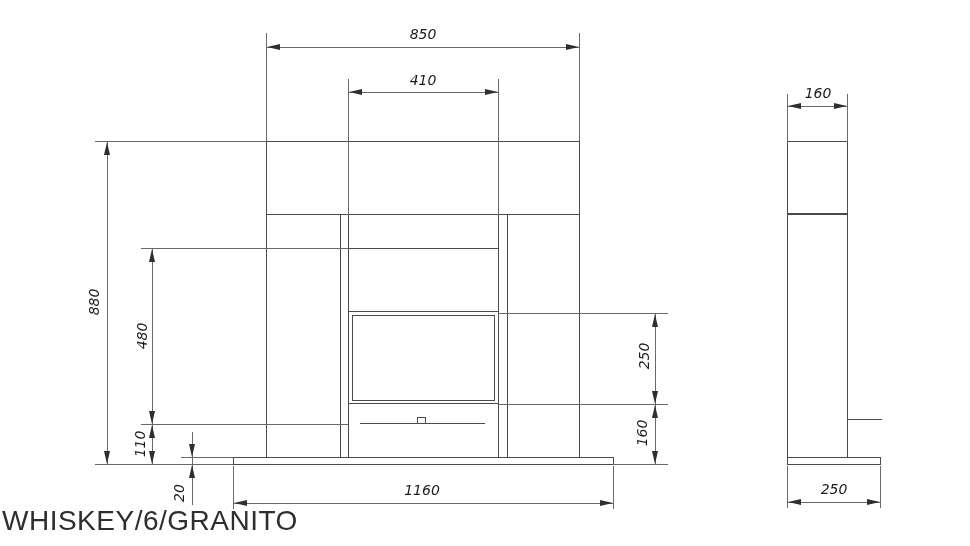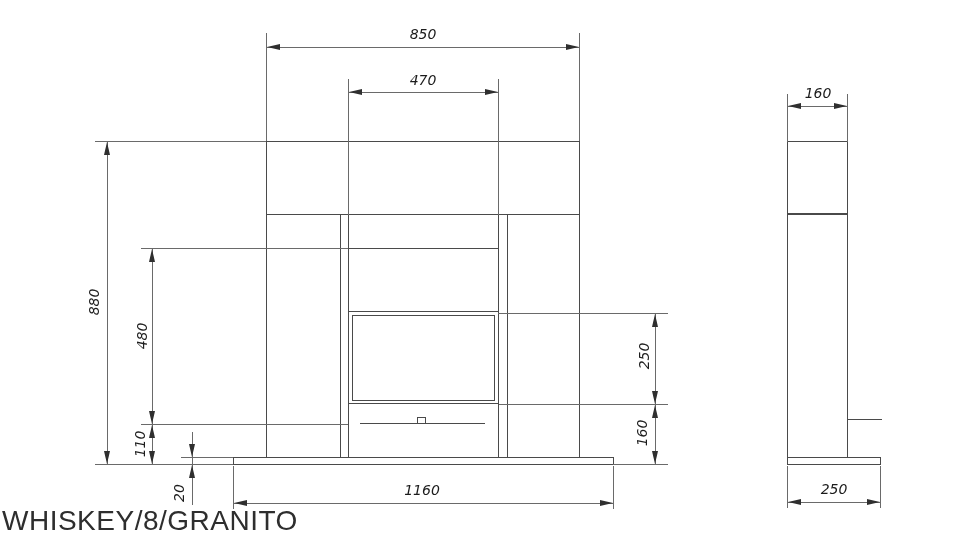--- a/index.html
+++ b/index.html
@@ -60,21 +60,21 @@
     <div class="arr a-right" style="left:566px;top:44px;"></div>
     <div class="lbl" style="left:423px;top:34px;">850</div>
   </div>
 
   <div>
     <div class="dl" style="left:348px;top:79px;width:1px;height:136px;"></div>
     <div class="dl" style="left:498px;top:79px;width:1px;height:136px;"></div>
     <div class="dl" style="left:348px;top:92px;width:151px;height:1px;"></div>
     <div class="arr a-left" style="left:349px;top:89px;"></div>
     <div class="arr a-right" style="left:485px;top:89px;"></div>
-    <div class="lbl" style="left:423px;top:80px;">470</div>
+    <div class="lbl" style="left:423px;top:80px;">410</div>
   </div>
 
   <div>
     <div class="dl" style="left:95px;top:141px;width:171px;height:1px;"></div>
     <div class="dl" style="left:95px;top:464px;width:138px;height:1px;"></div>
     <div class="dl" style="left:107px;top:141px;width:1px;height:323px;"></div>
     <div class="arr a-up" style="left:104px;top:142px;"></div>
     <div class="arr a-down" style="left:104px;top:451px;"></div>
     <div class="lbl rot" style="left:94px;top:302px;">880</div>
   </div>
@@ -140,15 +140,15 @@
 
   <div>
     <div class="dl" style="left:787px;top:466px;width:1px;height:42px;"></div>
     <div class="dl" style="left:880px;top:466px;width:1px;height:42px;"></div>
     <div class="dl" style="left:787px;top:502px;width:94px;height:1px;"></div>
     <div class="arr a-left" style="left:788px;top:499px;"></div>
     <div class="arr a-right" style="left:867px;top:499px;"></div>
     <div class="lbl" style="left:834px;top:489px;">250</div>
   </div>
 
-  <div id="title">WHISKEY/8/GRANITO</div>
+  <div id="title">WHISKEY/6/GRANITO</div>
 
 </div>
 
 </body></html>

